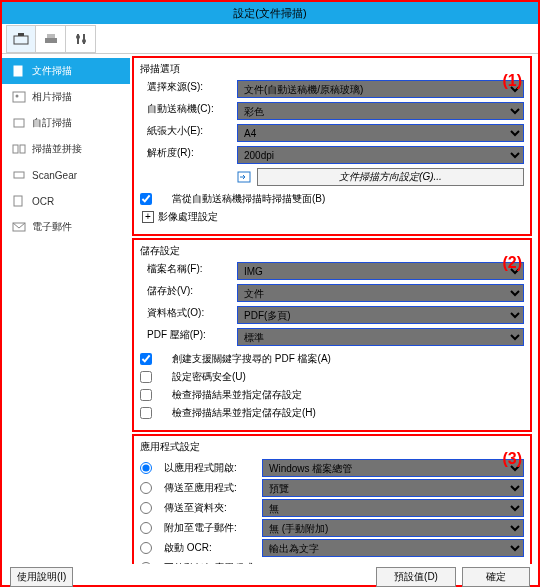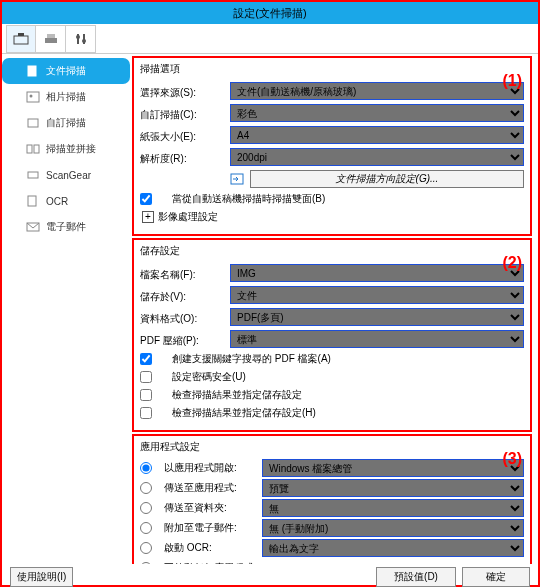--- a/index.html
+++ b/index.html
@@ -5,28 +5,28 @@
 * { box-sizing: border-box; margin: 0; padding: 0; font-family: "Microsoft JhengHei", Arial, sans-serif; }
 body { background: #fff; }
 .outer { width: 540px; height: 587px; border: 2px solid red; margin: 0; background: #fff; position: relative; }
 .titlebar { height: 22px; background: #1aa7e8; color: #000; text-align: center; font-size: 11px; line-height: 22px; }
 .toolbar { height: 30px; border-bottom: 1px solid #ccc; display: flex; padding-left: 4px; }
 .tool-btn { width: 30px; height: 28px; border: 1px solid #ccc; margin: 1px 0 0 0; display: flex; align-items: center; justify-content: center; background: #fff; font-size: 12px; }
 .tool-btn.active { background: #e9f5fe; }
 .tool-btn + .tool-btn { border-left: none; }
 .body { display: flex; height: 510px; }
 .sidebar { width: 128px; border-right: 0; padding: 4px 0; }
-.side-item { height: 26px; display: flex; align-items: center; padding-left: 24px; font-size: 10px; color: #333; gap: 6px; border-radius: 7px; }
+.side-item { height: 26px; display: flex; align-items: center; padding-left: 10px; font-size: 10px; color: #333; gap: 6px; }
 .side-item.sel { background: #1aa7e8; color: #fff; }
 .side-icon { width: 14px; height: 12px; display: inline-block; }
 .panels { flex: 1; padding: 2px 6px 2px 2px; overflow: hidden; }
 .panel { border: 2px solid red; padding: 4px 6px 8px 6px; margin-bottom: 2px; position: relative; }
 .panel-title { font-size: 10px; margin-bottom: 4px; color: #000; }
 .panel-num { position: absolute; right: 8px; top: 14px; color: red; font-size: 16px; font-weight: bold; }
-.row { display: flex; align-items: flex-end; height: 20px; margin-bottom: 2px; }
+.row { display: flex; align-items: flex-start; height: 20px; margin-bottom: 2px; margin-left: 7px; }
 .lbl { width: 90px; font-size: 10px; color: #000; }
 .sel-wrap { flex: 1; display: flex; gap: 4px; align-items: center; }
 select { flex: 1; height: 18px; font-size: 10px; border: 1px solid #1d4ed8; background: #737373; padding-left: 2px; }
 .mini-icon { width: 16px; height: 16px; display: inline-flex; align-items: center; justify-content: center; font-size: 10px; }
 .btn-wide { height: 18px; font-size: 10px; border: 1px solid #777; background: #f3f3f3; padding: 0 8px; font-style: italic; }
 .chk-row { display: flex; align-items: center; gap: 20px; font-size: 10px; height: 18px; }
 .chk-row input { width: 12px; height: 12px; }
 .radio-row { display: flex; align-items: center; gap: 12px; font-size: 10px; height: 20px; }
 .radio-row input { width: 12px; height: 12px; }
 .radio-lbl { width: 86px; font-size: 10px; }
@@ -119,21 +119,21 @@
       <div class="panel">
         <div class="panel-num">(1)</div>
         <div class="panel-title">掃描選項</div>
         <div class="row">
             <div class="lbl">選擇來源(S):</div>
             <div class="sel-wrap">
               <select><option>文件(自動送稿機/原稿玻璃)</option></select>
             </div>
           </div>
         <div class="row">
-            <div class="lbl">自訂掃描(C):</div>
+            <div class="lbl">自動送稿機(C):</div>
             <div class="sel-wrap">
               <select><option>彩色</option></select>
             </div>
           </div>
         <div class="row">
             <div class="lbl">紙張大小(E):</div>
             <div class="sel-wrap">
               <select><option>A4</option></select>
             </div>
           </div>

